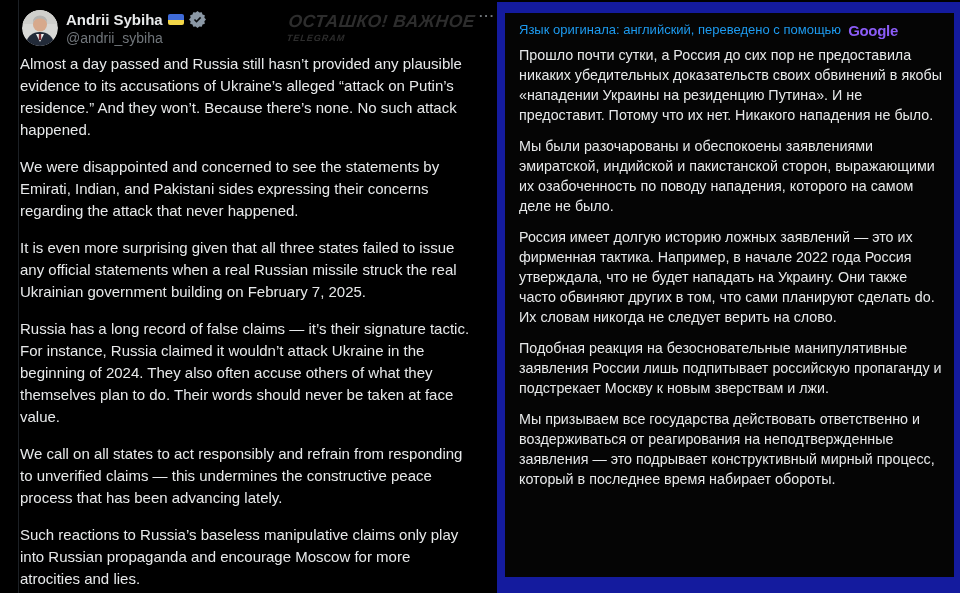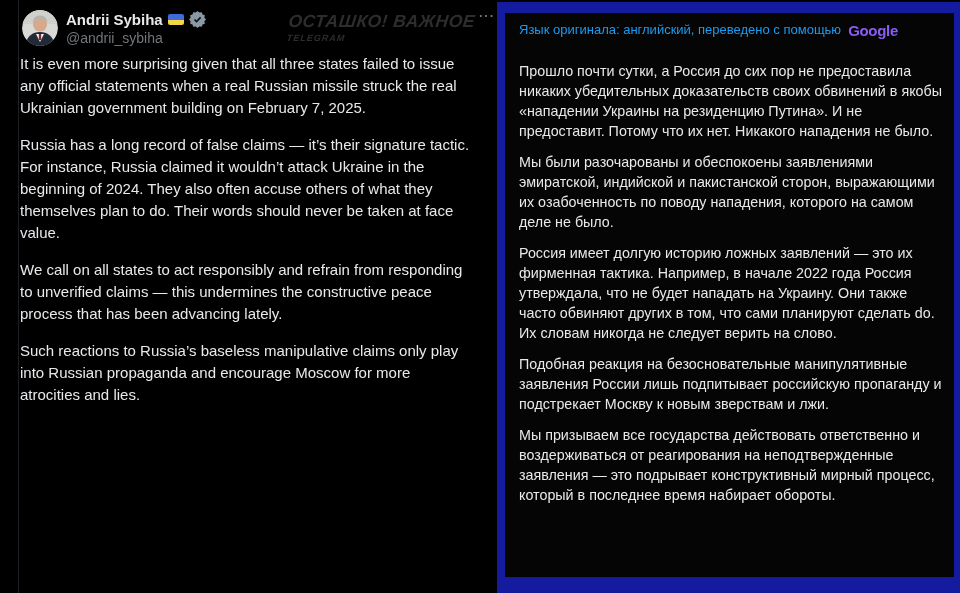--- a/index.html
+++ b/index.html
@@ -28,21 +28,21 @@
   .tweet-body p { margin:0 0 15px 0; }
 
   
   .right-panel { position:absolute; left:497px; top:2px; width:463px; height:591px; background:var(--frame_blue,#141b9e); }
   .right-inner { position:absolute; left:8px; top:11px; right:6px; bottom:16px; background:#050505; padding:7px 14px 0 14px; }
 
   .trans-header { display:flex; align-items:flex-start; gap:7px; margin-top:2px; cursor:pointer; }
   .trans-header .th-label { color:var(--accent_blue,#1d9bf0); font-size:13px; }
   .google-logo { color:#8b5cf6; font-size:15px; font-weight:bold; letter-spacing:-0.3px; }
 
-  .trans-body { margin-top:22px; width:424px; font-size:14.3px; line-height:20px; color:#e7e9ea; }
+  .trans-body { margin-top:6px; width:424px; font-size:14.3px; line-height:20px; color:#e7e9ea; }
   .trans-body p { margin:0 0 11px 0; }
 </style>
 </head>
 <body>
 
 <div class="left-panel">
   <div class="left-edge-line"></div>
 
   <div class="avatar">
     <svg viewBox="0 0 36 36" width="36" height="36">
@@ -83,20 +83,22 @@
 
   <div class="watermark">
     <div class="wm-title">ОСТАШКО! ВАЖНОЕ</div>
     <div class="wm-sub">TELEGRAM</div>
   </div>
 
   <div class="more-btn">···</div>
 
   <div class="tweet-body">
     <div>
+        <p>Almost a day passed and Russia still hasn’t provided any plausible evidence to its accusations of Ukraine’s alleged “attack on Putin’s residence.” And they won’t. Because there’s none. No such attack happened.</p>
+        <p>We were disappointed and concerned to see the statements by Emirati, Indian, and Pakistani sides expressing their concerns regarding the attack that never happened.</p>
         <p>It is even more surprising given that all three states failed to issue any official statements when a real Russian missile struck the real Ukrainian government building on February 7, 2025.</p>
         <p>Russia has a long record of false claims — it’s their signature tactic. For instance, Russia claimed it wouldn’t attack Ukraine in the beginning of 2024. They also often accuse others of what they themselves plan to do. Their words should never be taken at face value.</p>
         <p>We call on all states to act responsibly and refrain from responding to unverified claims — this undermines the constructive peace process that has been advancing lately.</p>
         <p>Such reactions to Russia’s baseless manipulative claims only play into Russian propaganda and encourage Moscow for more atrocities and lies.</p>
       </div>
 
   </div>
 </div>
 
 <div class="right-panel">

